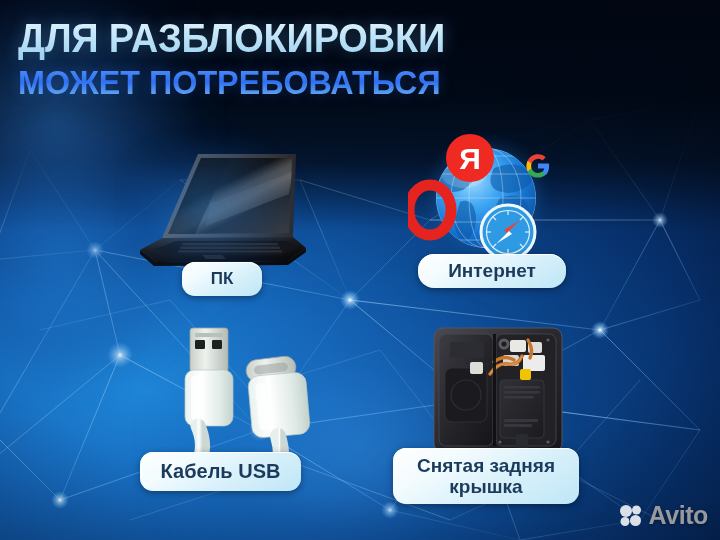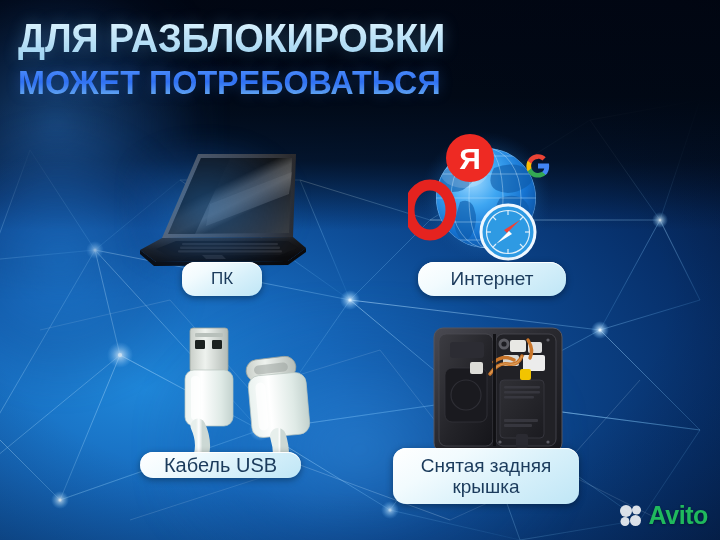--- a/index.html
+++ b/index.html
@@ -86,30 +86,30 @@
   
   .badge {
     position: absolute;
     display: flex;
     align-items: center;
     justify-content: center;
     text-align: center;
     border-radius: 13px;
     background: linear-gradient(150deg, #ffffff 0%, #f2fbfe 28%, #d7f0fa 62%, #bfe6f6 100%);
     color: #1b3b5c;
-    font-weight: normal;
+    font-weight: bold;
     box-shadow: 0 2px 7px rgba(0,0,0,0.38), inset 0 1px 0 rgba(255,255,255,0.95);
     z-index: 35;
     box-sizing: border-box;
     padding: 3px 10px;
     line-height: 1.12;
   }
   .badge-pc      { left: 182px; top: 262px; width: 80px;  height: 34px; font-size: 17px; }
-  .badge-inet    { left: 418px; top: 262px; width: 148px; height: 34px; font-size: 19px; border-radius: 16px; }
-  .badge-usb     { left: 140px; top: 452px; width: 161px; height: 26px; font-size: 20px; }
+  .badge-inet    { left: 418px; top: 254px; width: 148px; height: 34px; font-size: 19px; border-radius: 16px; }
+  .badge-usb     { left: 140px; top: 452px; width: 161px; height: 39px; font-size: 20px; }
   .badge-cover   { left: 393px; top: 448px; width: 186px; height: 56px; font-size: 19px; }
 
   
   .laptop { position: absolute; left: 110px; top: 142px; width: 200px; height: 128px; z-index: 20; }
   .laptop-halo {
     position: absolute; left: 20px; top: -4px; width: 168px; height: 140px;
     background: radial-gradient(ellipse at 45% 50%, rgba(40,130,220,0.45) 0%, rgba(18,80,160,0.22) 50%, rgba(0,0,0,0) 76%);
     filter: blur(8px);
   }
 
@@ -125,21 +125,21 @@
   
   .avito {
     position: absolute; right: 12px; bottom: 10px;
     display: flex; align-items: center; gap: 5px;
     z-index: 50;
     opacity: 0.93;
   }
   .avito-word {
     font-size: 25px;
     font-weight: bold;
-    color: #22c55e;
+    color: #a3a3a3;
     letter-spacing: -0.4px;
     text-shadow: 0 1px 3px rgba(0,0,0,0.45);
   }
 </style>
 </head>
 <body>
 
 <div id="stage">
 
   <div class="bg-base"></div>

